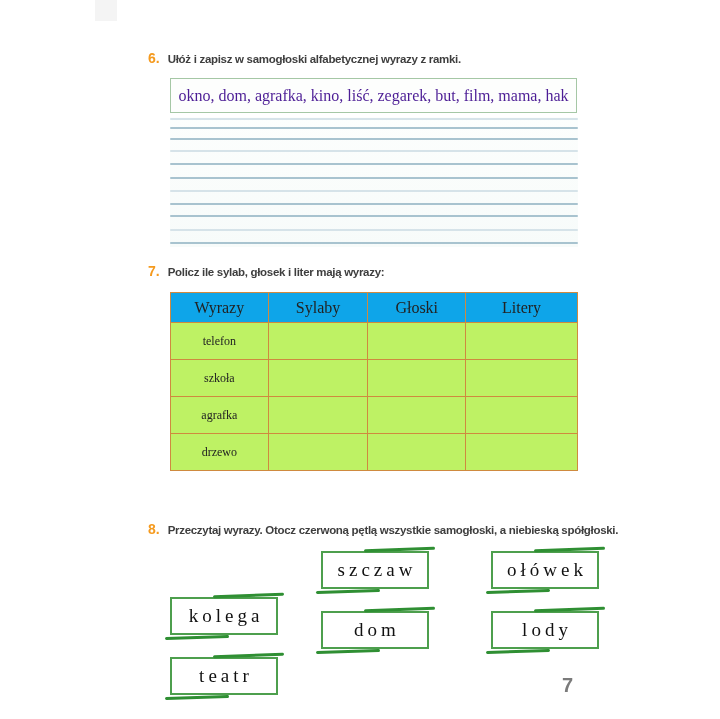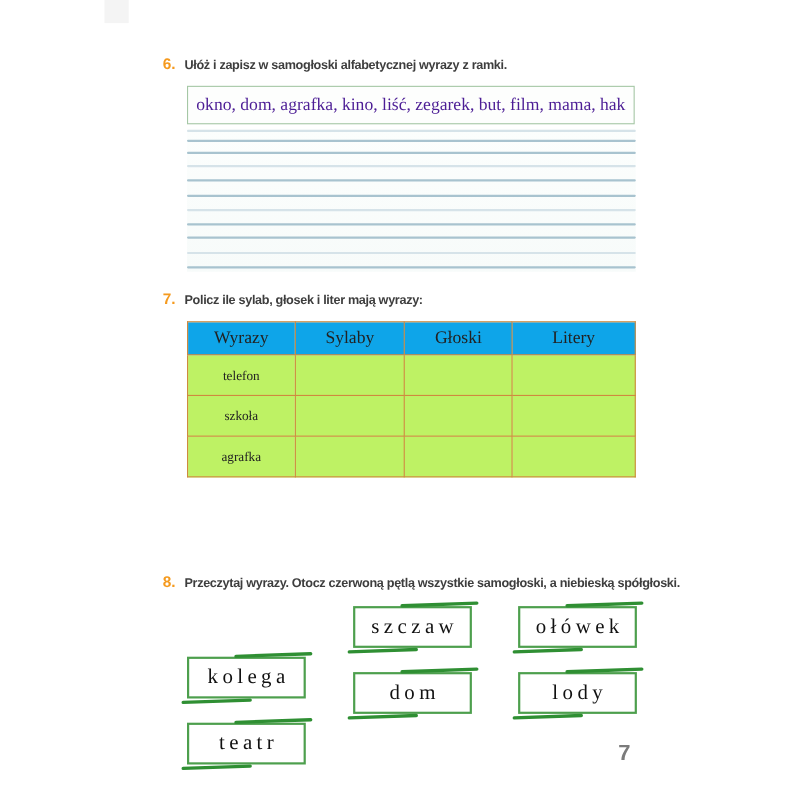--- a/index.html
+++ b/index.html
@@ -147,21 +147,21 @@
     width: 62%;
     height: 3px;
     background: #2f8f33;
     transform: rotate(-2deg);
     border-radius: 2px;
   }
   .card-r1 { top: 551px; }
   .card-r2 { top: 611px; }
   .card-c1 { left: 170px; margin-top: 46px; }
   .card-c2 { left: 321px; }
-  .card-c3 { left: 471px; }
+  .card-c3 { left: 491px; }
   
   .page-number {
     position: absolute;
     left: 562px;
     top: 674px;
     font-size: 20px;
     font-weight: bold;
     color: #7b7b7b;
   }
 </style>
@@ -223,20 +223,26 @@
       <td></td>
       <td></td>
       <td></td>
     </tr>
     <tr>
       <td>agrafka</td>
       <td></td>
       <td></td>
       <td></td>
     </tr>
+    <tr>
+      <td>drzewo</td>
+      <td></td>
+      <td></td>
+      <td></td>
+    </tr>
   </tbody>
 </table>
 
 <div class="ex-heading" id="ex8-heading">
   <span class="ex-number">8.</span>
   <span class="ex-text">Przeczytaj wyrazy. Otocz czerwoną pętlą wszystkie samogłoski, a niebieską spółgłoski.</span>
 </div>
 
 <div class="word-card card-r1 card-c1">kolega</div>
 <div class="word-card card-r1 card-c2">szczaw</div>

